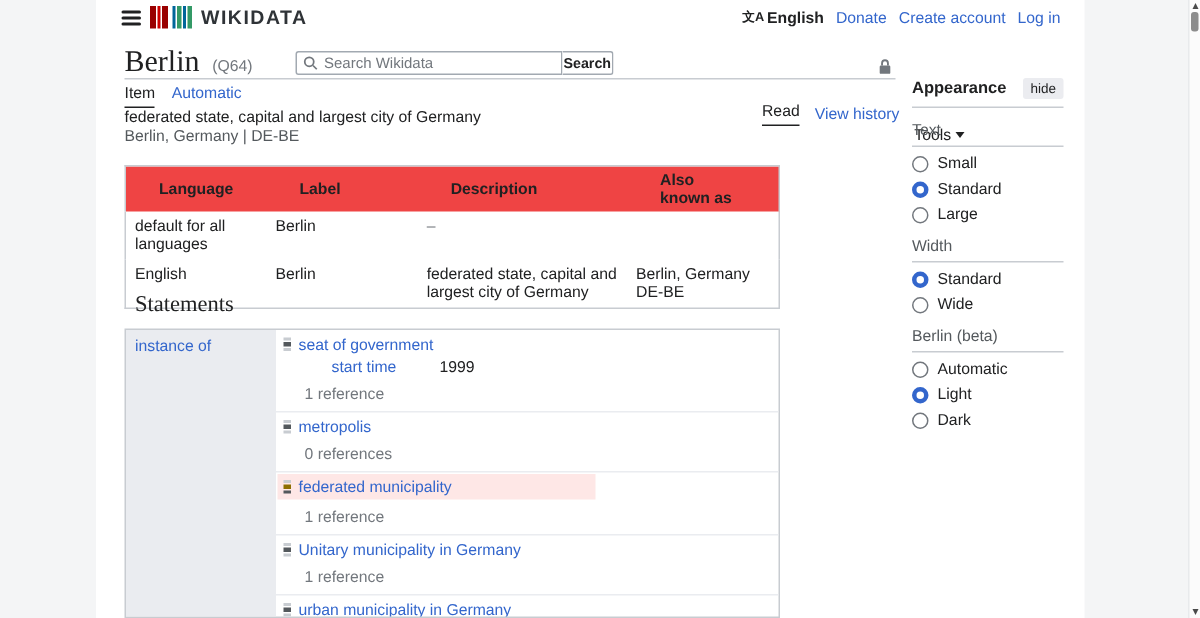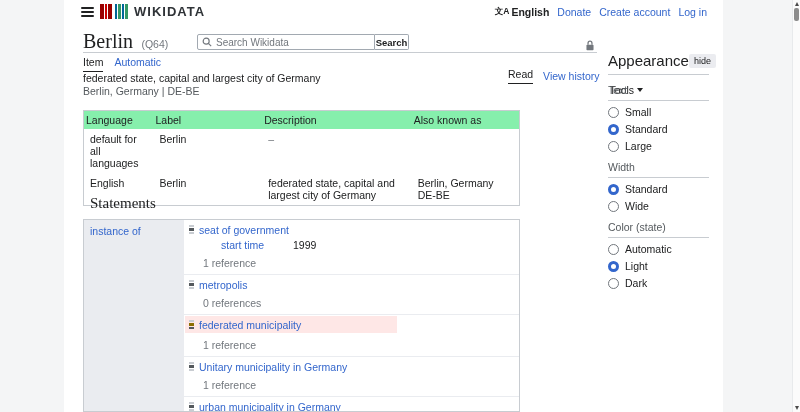--- a/index.html
+++ b/index.html
@@ -69,22 +69,22 @@
   .tools-tab { color:#202122; display:flex; align-items:center; cursor:pointer;margin-top:28px; }
 
   
   .desc-block { position:absolute; left:19px; top:72px; font-size:10.5px; line-height:12.5px; }
   .desc-line { color:#202122; }
   .alias-line { color:#54595d; }
 
   
   .terms-table { position:absolute; left:19px; top:110px; width:437px; border-collapse:collapse;
     font-size:10.5px; border:1px solid #c8ccd1; }
-  .terms-table th { background:#86efac; text-align:left; font-weight:normal; color:#202122;
-    padding:3px 2px; }
+  .terms-table th { background:#ef4444; text-align:left; font-weight:bold; color:#202122;
+    padding:3px 22px; }
   .terms-table td { padding:4px 6px; vertical-align:top; line-height:12px; }
   .col-lang{width:70px;} .col-label{width:109px;} .col-desc{width:150px;} .col-aka{width:108px;}
 
   
   .stmt-heading { position:absolute; left:26px; top:195px; font-family:"Liberation Serif", serif;
     font-size:15px; color:#202122; font-weight:normal; }
   .stmt-group { position:absolute; left:19px; top:219px; width:437px; height:193px;
     border:1px solid #c8ccd1; display:flex; overflow:hidden; background:#fff;justify-content:center; }
   .stmt-prop { width:100px; flex:0 0 100px; background:#eaecf0; padding:5px 6px; font-size:10.5px; }
   .stmt-claims { flex:1; display:flex; flex-direction:column; font-size:10.5px; }
@@ -101,21 +101,21 @@
   .rank-deprecated i:nth-child(3){background:#54595d;}
   .qualifier-row { display:flex; margin:2px 0 0 32px; height:13px; align-items:center; }
   .qualifier-prop { width:72px; }
   .qualifier-value { color:#202122; }
   .refs { margin:6px 0 0 14px; color:#72777d; height:12px; }
 
   
   .appearance { position:absolute; left:544px; top:52px; width:101px; font-size:10.5px; }
   .appearance-header { display:flex; justify-content:space-between; align-items:center;
     padding-bottom:5px; border-bottom:1px solid #c8ccd1; }
-  .appearance-title { font-weight:normal; font-size:15px; color:#202122; }
+  .appearance-title { font-weight:bold; font-size:11px; color:#202122; }
   .hide-btn { background:#ebecf0; border:none; border-radius:2px; font-size:9px; color:#202122;
     padding:2px 5px; cursor:pointer; font-family:"Liberation Sans",sans-serif; }
   .app-section-label { margin-top:9px; padding-bottom:4px; color:#54595d;
     border-bottom:1px solid #c8ccd1; }
   .radio-row { display:flex; align-items:center; gap:6px; margin-top:5px; cursor:pointer; }
   .radio { width:11px; height:11px; border-radius:50%; border:1px solid #72777d;
     background:#fff; flex:0 0 auto; }
   .radio.checked { border:3.5px solid #3366cc; }
   .radio-label { color:#202122; }
 
@@ -337,21 +337,21 @@
     <div class="app-section-label">Width</div>
     <div class="radio-row">
       <span class="radio checked"></span>
       <span class="radio-label">Standard</span>
     </div>
     <div class="radio-row">
       <span class="radio"></span>
       <span class="radio-label">Wide</span>
     </div>
 
-    <div class="app-section-label">Color (state)</div>
+    <div class="app-section-label">Berlin (beta)</div>
     <div class="radio-row">
       <span class="radio"></span>
       <span class="radio-label">Automatic</span>
     </div>
     <div class="radio-row">
       <span class="radio checked"></span>
       <span class="radio-label">Light</span>
     </div>
     <div class="radio-row">
       <span class="radio"></span>

